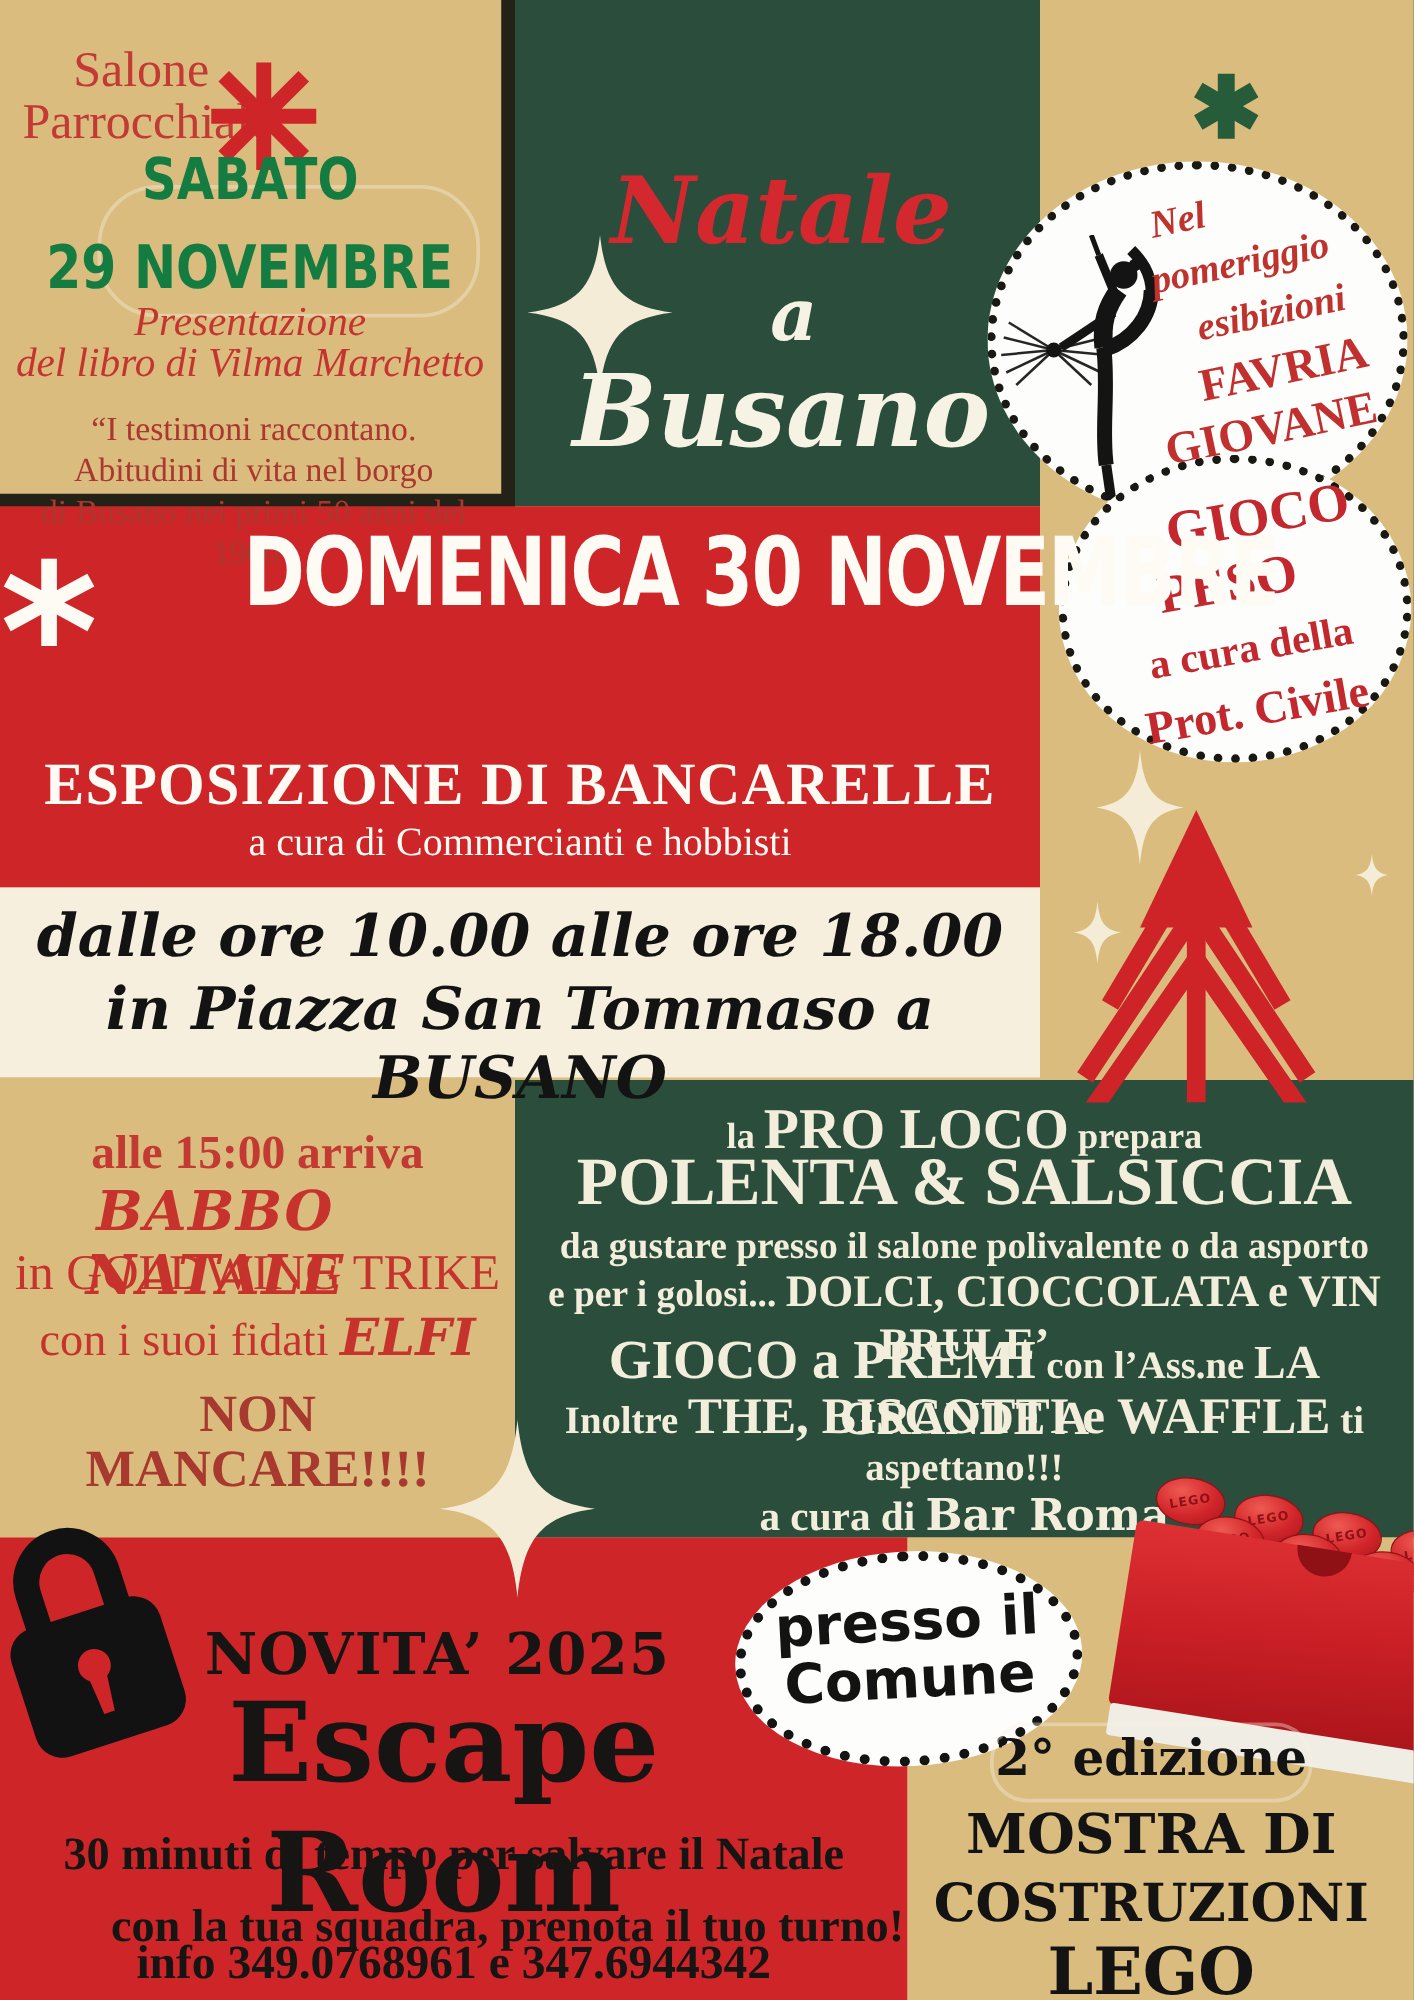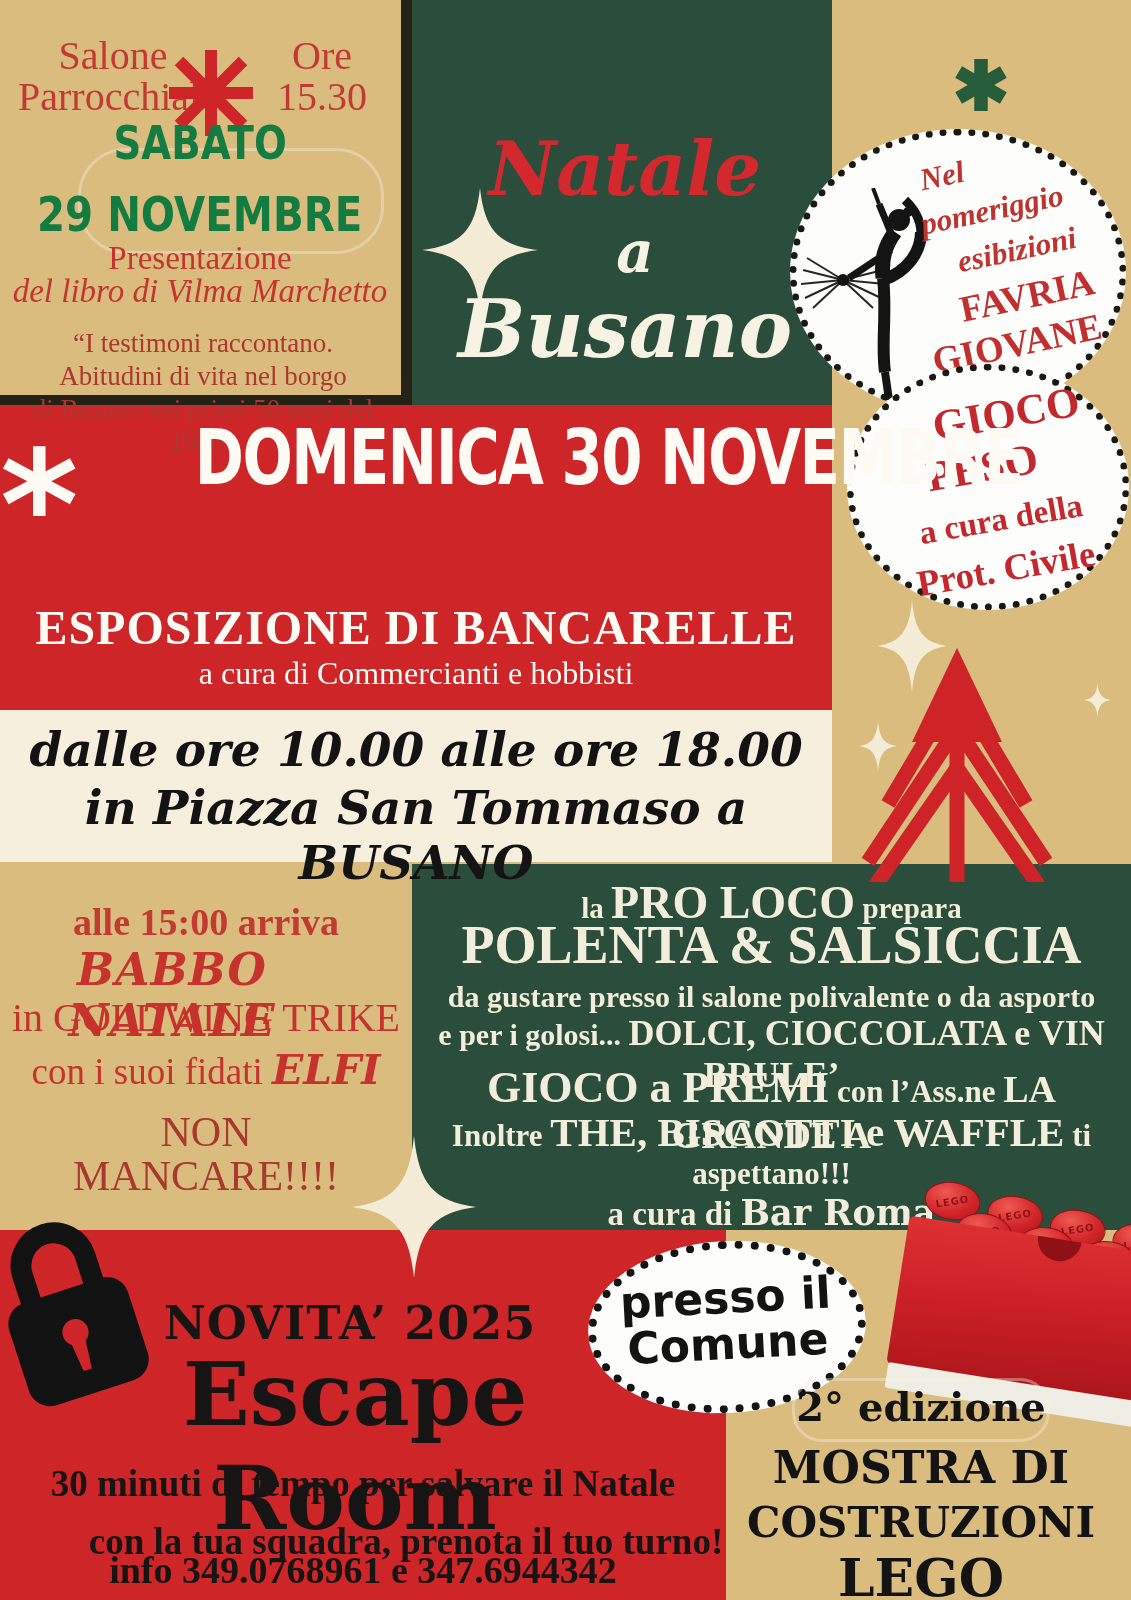--- a/index.html
+++ b/index.html
@@ -43,32 +43,28 @@
   <div class="abs" style="left:163px;top:48px;width:96px;height:90px;">
     <svg width="96" height="90" viewBox="0 0 96 90">
       <g stroke="#ce2529" stroke-width="12">
         <line x1="48" y1="2" x2="48" y2="88"></line>
         <line x1="6" y1="45" x2="90" y2="45"></line>
         <line x1="16" y1="13" x2="80" y2="77"></line>
         <line x1="16" y1="77" x2="80" y2="13"></line>
       </g>
     </svg>
   </div>
-  <div class="abs serif" style="left:262px;top:36px;width:120px;font-size:40px;color:#c23a33;line-height:1.02;text-align:center;">
-    <div>Ore</div>
-    <div>15.30</div>
-  </div>
   <div class="abs faint" style="left:78px;top:148px;width:300px;height:100px;"></div>
   <div class="abs ctr" style="left:0;top:116px;width:400px;font-family:'DejaVu Sans',sans-serif;font-weight:700;font-size:46px;color:#147c40;">
     <span class="condY">SABATO</span>
   </div>
   <div class="abs ctr" style="left:0;top:186px;width:400px;font-family:'DejaVu Sans',sans-serif;font-weight:700;font-size:48px;color:#147c40;">
     <span class="condY">29 NOVEMBRE</span>
   </div>
-  <div class="abs ctr serif" style="left:0;top:240px;width:400px;font-size:33px;color:#c5352f;">Presentazione</div>
+  <div class="abs ctr serif" style="left:0;top:240px;width:400px;font-size:33px;font-style:italic;color:#c5352f;">Presentazione</div>
   <div class="abs ctr serif" style="left:0;top:273px;width:400px;font-size:33px;font-style:italic;color:#c5352f;">del libro di Vilma Marchetto</div>
   <div class="abs ctr serif" style="left:0;top:327px;width:406px;font-size:27px;font-weight:400;color:#ab372e;line-height:1.22;">
     <div>“I testimoni raccontano.</div>
     <div>Abitudini di vita nel borgo</div>
     <div>di Busano nei primi 50 anni del 1900”</div>
   </div>
 
   <div class="abs ctr script" style="left:420px;top:126px;width:410px;font-size:74px;color:#d3282e;">Natale</div>
   <div class="abs" style="left:422px;top:188px;width:116px;height:124px;">
     <svg width="116" height="124" viewBox="0 0 100 100" preserveAspectRatio="none">
@@ -169,21 +165,21 @@
   <div class="abs ctr script" style="left:0;top:780px;width:832px;font-size:47px;color:#131313;">in Piazza San Tommaso a BUSANO</div>
 
   <div class="abs ctr serif" style="left:0;top:900px;width:412px;font-size:38px;font-weight:700;color:#c23a31;">alle 15:00 arriva</div>
   <div class="abs ctr script" style="left:0;top:944px;width:344px;font-size:44px;color:#c5332c;letter-spacing:1px;">BABBO NATALE</div>
   <div class="abs ctr serif" style="left:0;top:994px;width:412px;font-size:40px;color:#c5332c;">
     <span>in </span><span>GOLDWING TRIKE</span>
   </div>
   <div class="abs ctr" style="left:0;top:1046px;width:412px;font-size:37px;color:#c5332c;">
     <span class="serif">con i suoi fidati </span><span class="script" style="font-size:41px;">ELFI</span>
   </div>
-  <div class="abs ctr serif" style="left:0;top:1110px;width:412px;font-size:42px;font-weight:400;color:#a8392f;line-height:1.05;">
+  <div class="abs ctr serif" style="left:0;top:1110px;width:412px;font-size:42px;font-weight:700;color:#a8392f;line-height:1.05;">
     <div>NON</div>
     <div>MANCARE!!!!</div>
   </div>
 
   <div class="abs ctr serif" style="left:412px;top:876px;width:719px;color:#f3eedb;font-weight:700;">
     <span style="font-size:29px;">la </span><span style="font-size:46px;">PRO LOCO</span><span style="font-size:29px;"> prepara</span>
   </div>
   <div class="abs ctr serif" style="left:412px;top:914px;width:719px;font-size:54px;font-weight:700;color:#f3eedb;">POLENTA &amp; SALSICCIA</div>
   <div class="abs ctr serif" style="left:412px;top:980px;width:719px;font-size:30px;font-weight:700;color:#f3eedb;">da gustare presso il salone polivalente o da asporto</div>
   <div class="abs ctr serif" style="left:412px;top:1012px;width:719px;color:#f3eedb;font-weight:700;">

